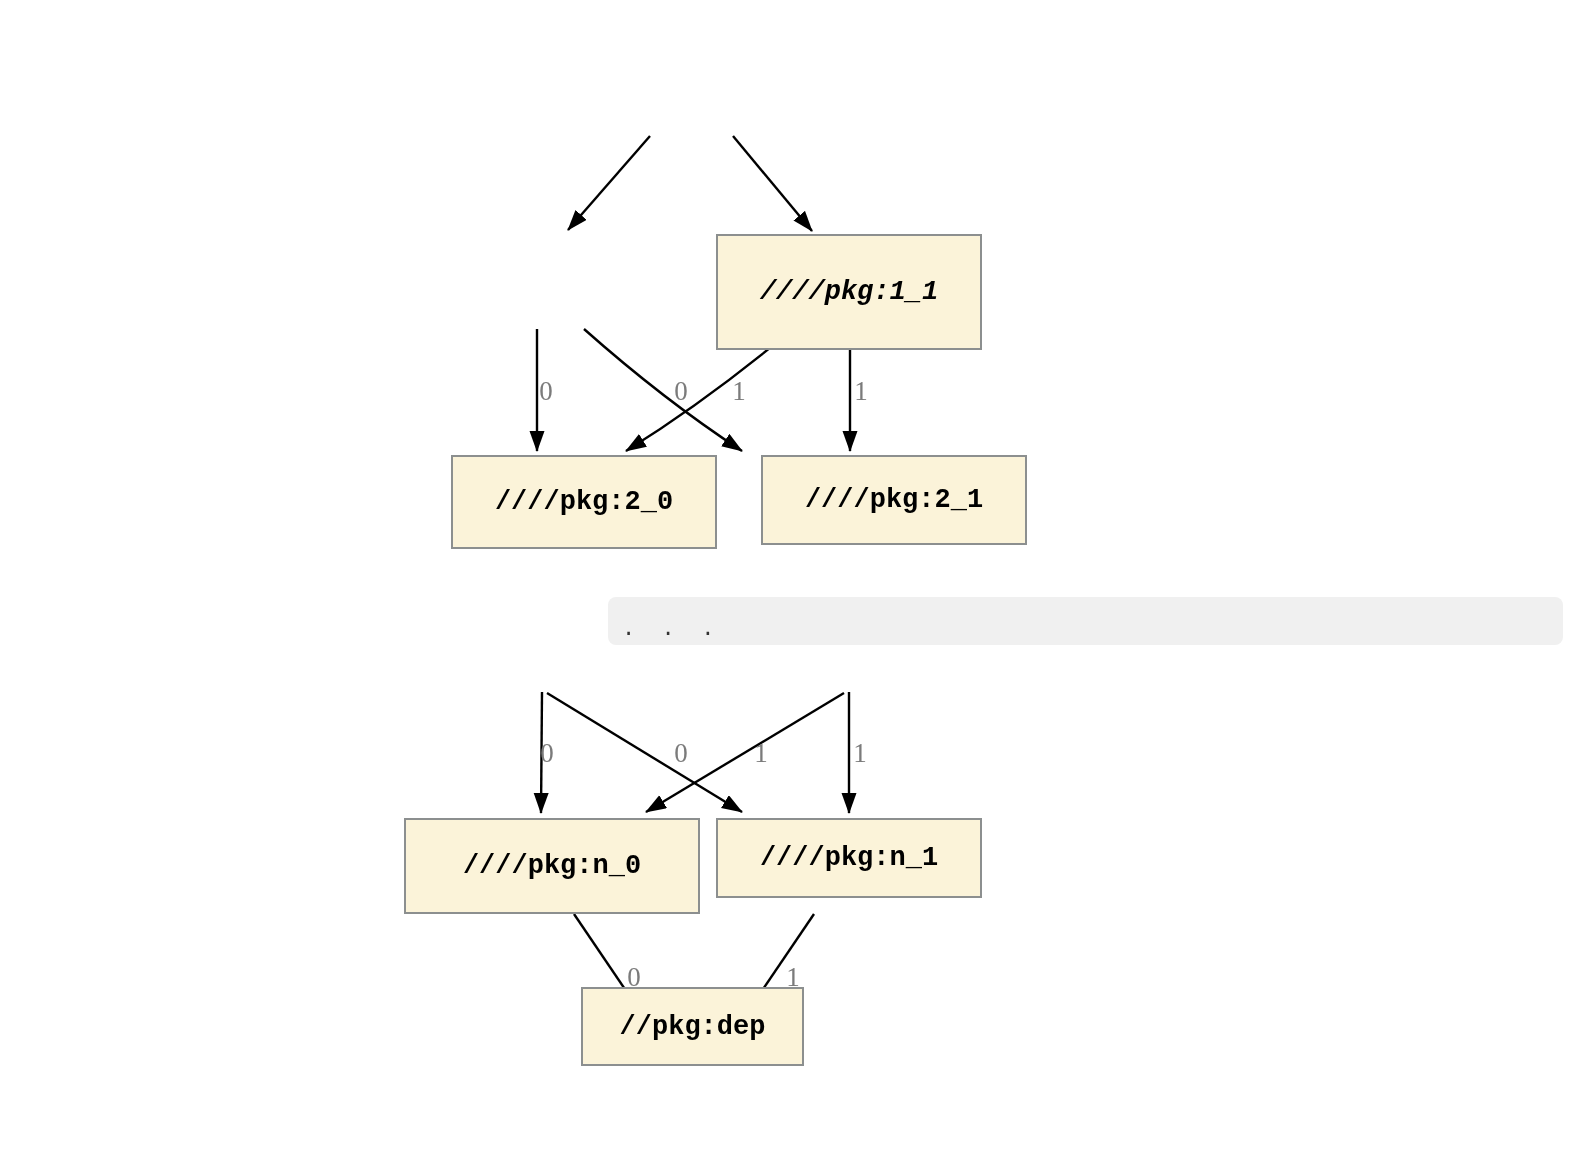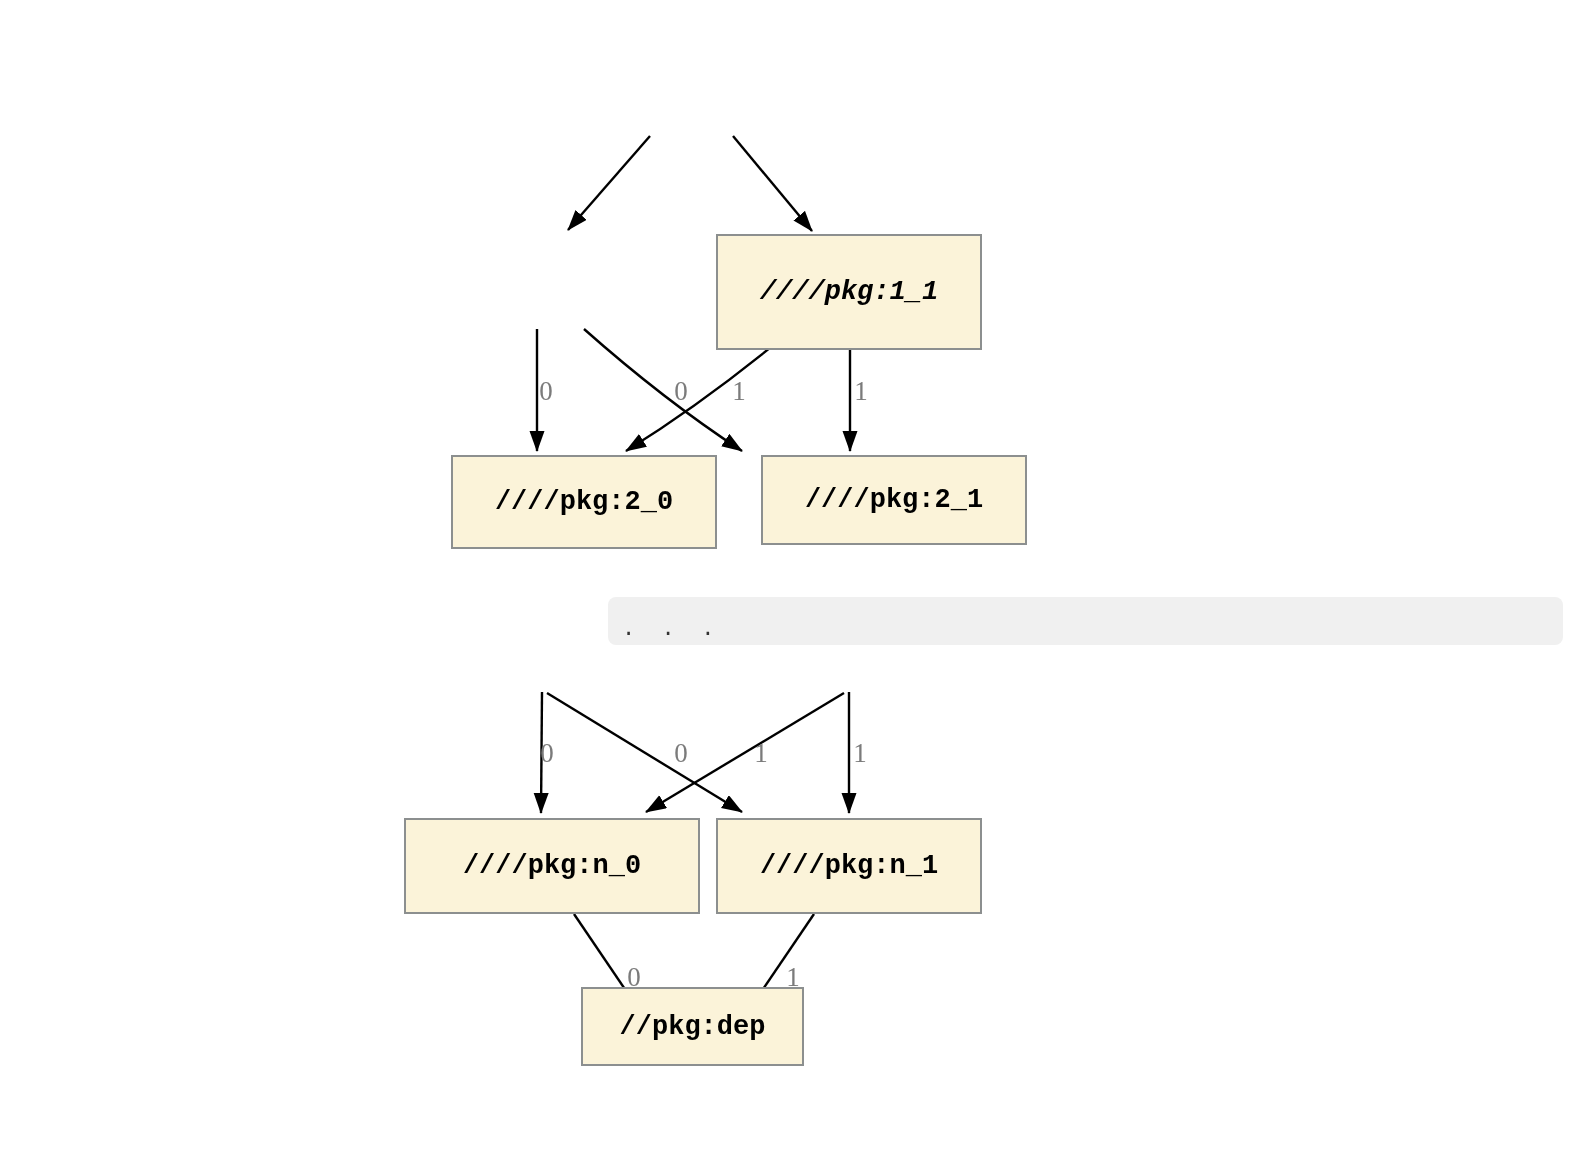--- a/index.html
+++ b/index.html
@@ -100,21 +100,21 @@
   <div class="node" style="left:716px; top:234px; width:266px; height:116px;font-style:italic;">////pkg:1_1</div>
 
   <div class="node" style="left:404px; top:455px; width:266px; height:94px;margin-left:47px;">////pkg:2_0</div>
   <div class="node" style="left:716px; top:455px; width:266px; height:90px;margin-left:45px;">////pkg:2_1</div>
 
   <div class="codeblock">
     <span>.  .  .</span>
   </div>
 
   <div class="node" style="left:404px; top:818px; width:296px; height:96px;">////pkg:n_0</div>
-  <div class="node" style="left:716px; top:818px; width:266px; height:96px;">////pkg:n_1</div>
+  <div class="node" style="left:716px; top:818px; width:266px; height:80px;">////pkg:n_1</div>
 
   <div class="node" style="left:581px; top:987px; width:223px; height:79px;">//pkg:dep</div>
 
   <span class="elabel" style="left:546px; top:391px;">0</span>
   <span class="elabel" style="left:681px; top:391px;">0</span>
   <span class="elabel" style="left:739px; top:391px;">1</span>
   <span class="elabel" style="left:861px; top:391px;">1</span>
 
   <span class="elabel" style="left:547px; top:753px;">0</span>
   <span class="elabel" style="left:681px; top:753px;">0</span>

